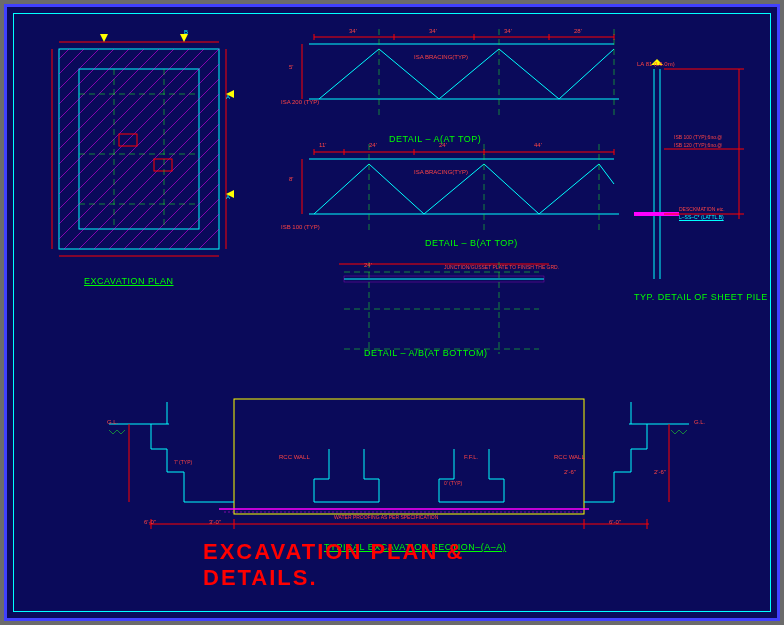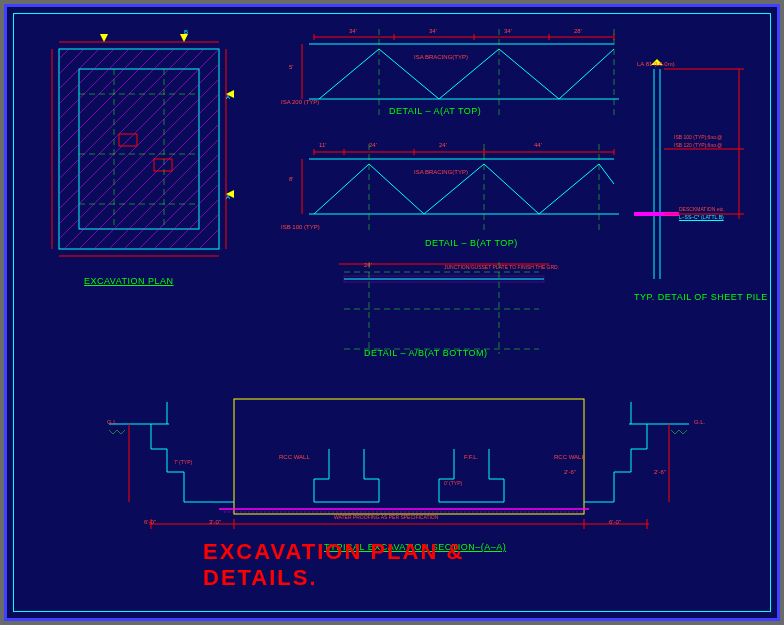--- a/index.html
+++ b/index.html
@@ -3,21 +3,21 @@
 <meta charset="utf-8">
 <style>
 * { margin: 0; padding: 0; box-sizing: border-box; }
 body { background: #6b6b6b; width: 784px; height: 625px; overflow: hidden; font-family: Arial, sans-serif; }
 .frame { border: 3px solid #4040ff; margin: 4px; background: #0a0a5a; width: 776px; height: 617px; position: relative; }
 .inner { border: 1px solid #00ffff; margin: 6px; width: calc(100% - 12px); height: calc(100% - 12px); position: relative; }
 .title { position: absolute; bottom: 20px; left: 50%; transform: translateX(-50%); color: #ff0000; font-size: 22px; font-weight: bold; letter-spacing: 2px; }
 .label { position: absolute; color: #00ff00; font-size: 9px; text-align: center; letter-spacing: 0.5px; }
 .label-u { text-decoration: underline; text-align: center; }
 .plan-label { left: 70px; top: 262px; }
-.det-a-top { left: 375px; top: 92px; }
+.det-a-top { left: 375px; top: 120px; }
 .det-b-top { left: 375px; top: 224px; margin-left: 36px; }
 .det-ab-bot { left: 350px; top: 334px; }
 .sheet-pile { left: 620px; top: 278px; }
 .typ-sec { left: 310px; top: 528px; }
 .redtext { color: #ff4444; font-size: 6px; position: absolute; }
 .cyantext { color: #00ffff; font-size: 6px; position: absolute; }
 svg { position: absolute; }
 .red-line { stroke: #ff0000; stroke-width: 1; fill: none; }
 .cyan-line { stroke: #00ffff; stroke-width: 1; fill: none; }
 .yellow-line { stroke: #ffff00; stroke-width: 1; fill: none; }

